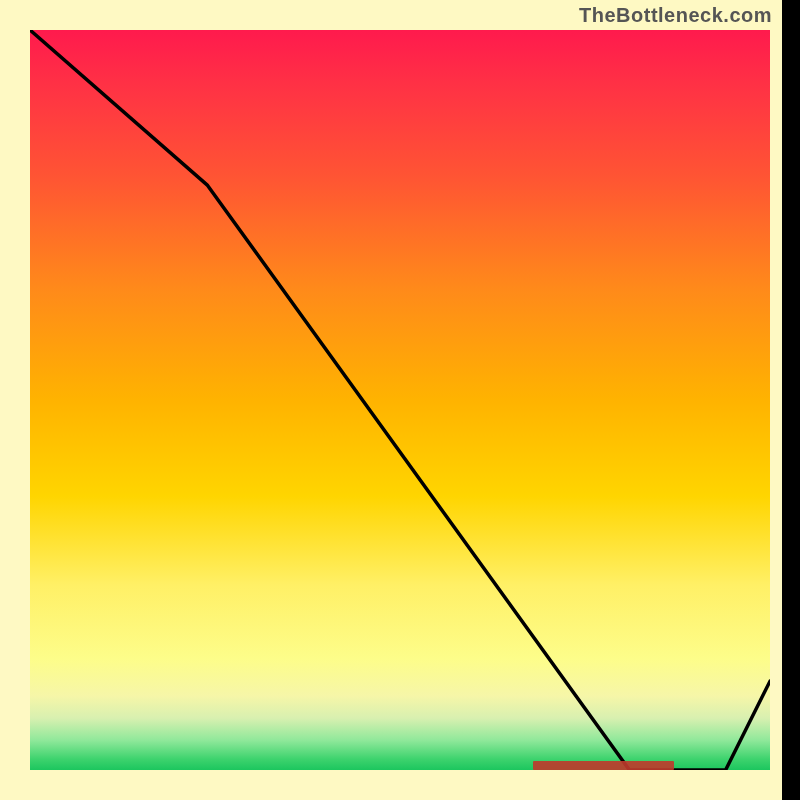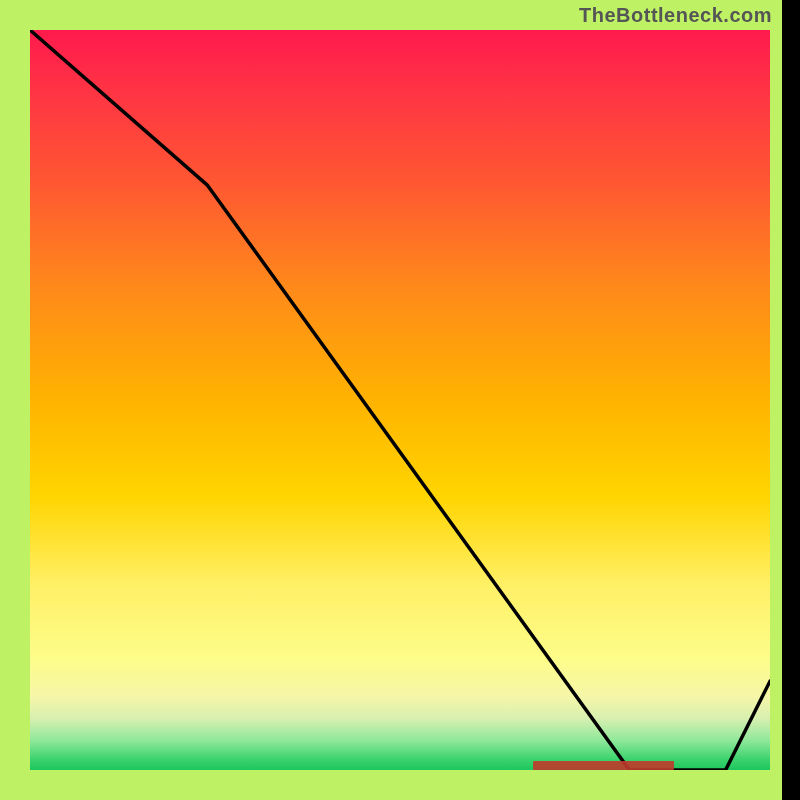--- a/index.html
+++ b/index.html
@@ -8,21 +8,21 @@
     width: 800px;
     height: 800px;
     background: #000;
     overflow: hidden;
     font-family: Arial, Helvetica, sans-serif;
   }
   .wrap {
     position: relative;
     width: 782px;
     height: 800px;
-    background: #bef264;
+    background: #fef9c3;
   }
   .watermark {
     position: absolute;
     top: 4px;
     right: 10px;
     color: #555;
     font-size: 20px;
     font-weight: bold;
     letter-spacing: 0.5px;
     z-index: 5;

